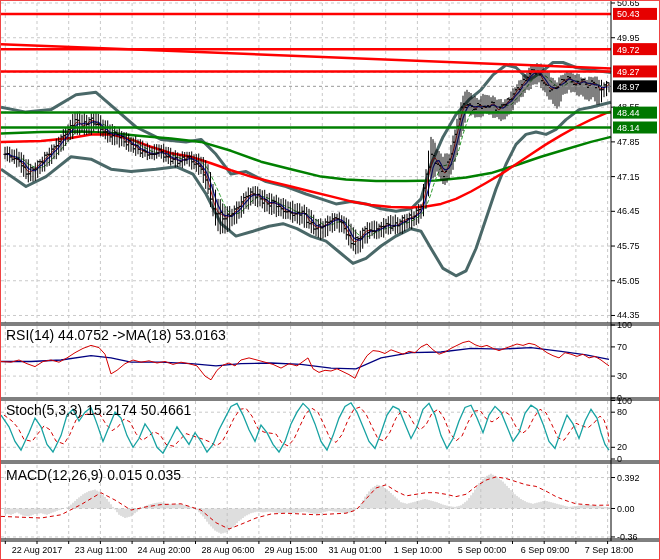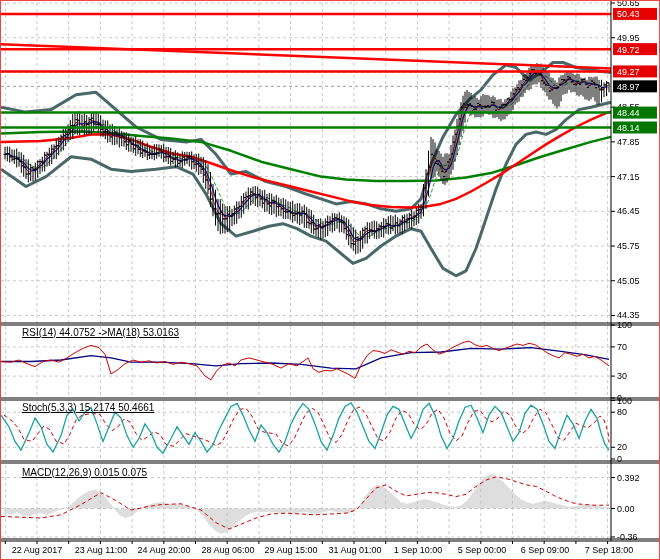--- a/index.html
+++ b/index.html
@@ -1,21 +1,21 @@
 <!DOCTYPE html>
 <html><head>
 <meta charset="utf-8">
 <style>
   html,body{margin:0;padding:0;background:#e8e8e8;}
   .win{position:relative;width:660px;height:560px;background:#fff;border:1px solid #ef4444;
        box-sizing:border-box;font-family:"Liberation Sans",sans-serif;overflow:hidden;}
   svg{position:absolute;left:0;top:0;}
   .title{position:absolute;left:5px;top:1px;font-size:10px;color:#000;white-space:nowrap;z-index:5;}
   .title .dd{font-size:8px;margin-right:4px;}
-  .plabel{position:absolute;left:21px;font-size:10px;color:#000;white-space:nowrap;z-index:5;text-decoration:underline;}
+  .plabel{position:absolute;left:5px;font-size:14px;color:#000;white-space:nowrap;z-index:5;}
   text{font-family:"Liberation Sans",sans-serif;}
 </style>
 </head>
 <body>
 
 <div class="win">
   <svg id="chart-svg" width="658" height="558">
       <g>
         <line x1="4.3" y1="2" x2="4.3" y2="322" stroke="#c9c9c9" stroke-dasharray="3,3"></line>
         <line x1="4.3" y1="325" x2="4.3" y2="397" stroke="#c9c9c9" stroke-dasharray="3,3"></line>
@@ -245,14 +245,14 @@
         <text x="290" y="552" font-size="9px" fill="#000000" text-anchor="middle">29 Aug 15:00</text>
         <text x="354" y="552" font-size="9px" fill="#000000" text-anchor="middle">31 Aug 01:00</text>
         <text x="417" y="552" font-size="9px" fill="#000000" text-anchor="middle">1 Sep 10:00</text>
         <text x="481" y="552" font-size="9px" fill="#000000" text-anchor="middle">5 Sep 00:00</text>
         <text x="544" y="552" font-size="9px" fill="#000000" text-anchor="middle">6 Sep 09:00</text>
         <text x="608" y="552" font-size="9px" fill="#000000" text-anchor="middle">7 Sep 18:00</text>
       </g>
     </svg>
   <div class="plabel" style="top:326px">RSI(14) 44.0752  -&gt;MA(18) 53.0163</div>
   <div class="plabel" style="top:401px">Stoch(5,3,3) 15.2174 50.4661</div>
-  <div class="plabel" style="top:466px">MACD(12,26,9) 0.015 0.075</div>
+  <div class="plabel" style="top:466px">MACD(12,26,9) 0.015 0.035</div>
 </div>
 
 </body></html>

